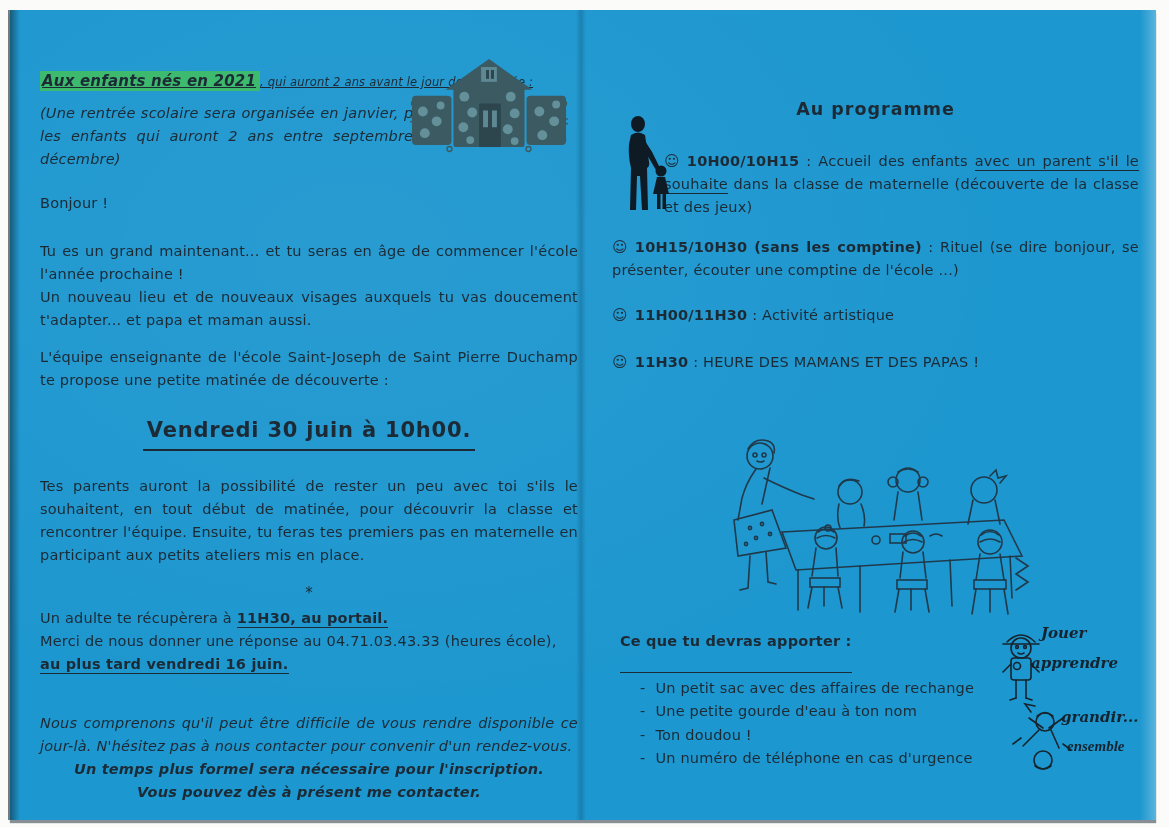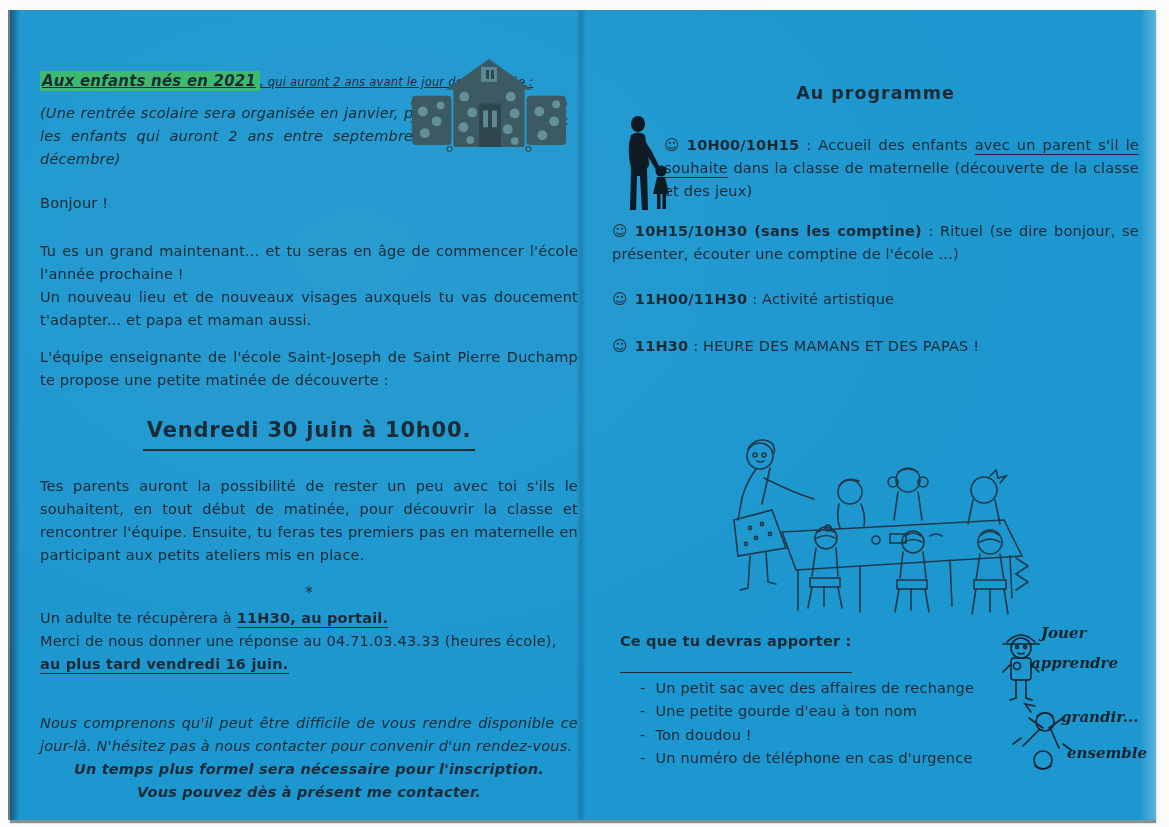--- a/index.html
+++ b/index.html
@@ -47,21 +47,21 @@
   .center { text-align:left; }
   .u-bold { font-weight:bold; border-bottom:1.8px solid #1c2a35; padding-bottom:1px; }
   .reply { margin-bottom:36px; }
   .closing { font-style:italic; }
   .closing .c1 { text-align:justify; }
   .closing .c-bold { font-weight:bold; text-align:center; }
 
   .house { position:absolute; left:400px; top:46px; width:158px; height:104px; }
 
   
-  .col-right { position:absolute; left:602px; top:69px; width:527px; font-size:14.5px; line-height:1.6; letter-spacing:.2px; }
+  .col-right { position:absolute; left:602px; top:85px; width:527px; font-size:14.5px; line-height:1.6; letter-spacing:.2px; }
   .prog-title { text-align:center; font-weight:bold; font-size:17.5px; letter-spacing:1px; margin-bottom:26px; }
   .prog-item { text-align:justify; margin-bottom:16px; }
   .prog-item .smiley { font-size:15px; margin-right:7px; }
   .prog-item .t { font-weight:bold; }
   .prog-item .u { border-bottom:1.6px solid #1c2a35; padding-bottom:1px; }
   .pi-1 { margin-left:52px; margin-bottom:15px; }
   .pi-2 { margin-bottom:21px; }
   .pi-3 { margin-bottom:21px; }
   .pi-4 { margin-bottom:23px; }
 
@@ -72,21 +72,21 @@
   .bring-head { font-weight:bold; border-bottom:1.8px solid #1c2a35; padding-bottom:19px; display:inline-block; margin-bottom:4px; }
   .bring-item { padding-left:20px; }
   .bring-item .dash { margin-right:10px; }
 
   .logo { position:absolute; left:975px; top:612px; width:158px; height:158px; }
   .logo svg { position:absolute; inset:0; }
   .logo-word { position:absolute; font-family:"DejaVu Serif", serif; font-style:italic; font-weight:bold; font-size:15px; color:#14232e; }
   .lw-0 { left:56px; top:2px; }
   .lw-1 { left:46px; top:32px; }
   .lw-2 { left:76px; top:86px; }
-  .lw-3 { left:82px; top:122px; }
+  .lw-3 { left:82px; top:116px;font-family:Liberation Serif, serif; }
 </style>
 </head>
 <body>
 
 <div class="scan">
   <div class="page">
     <div class="edge-right"></div>
     <div class="fold"></div>
 
     <div class="col-left">

